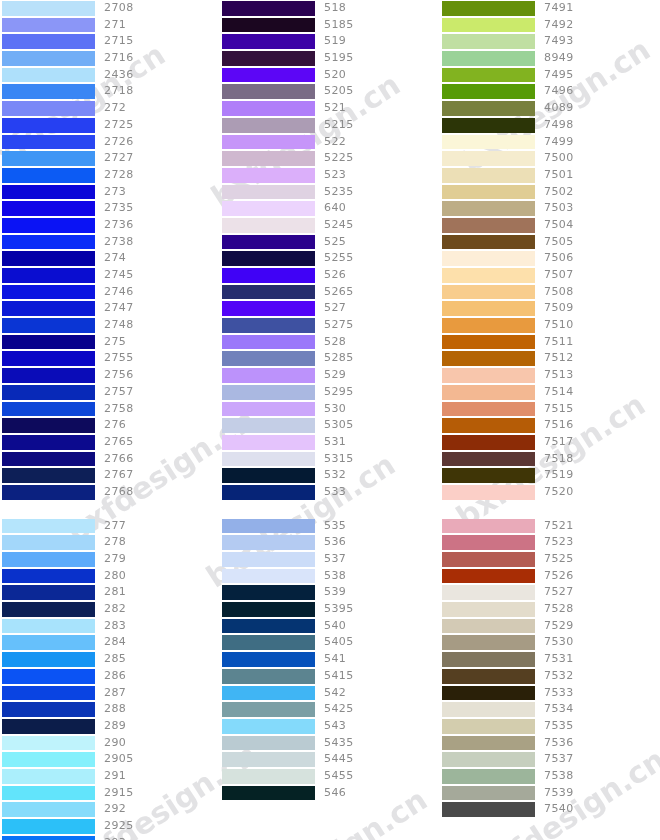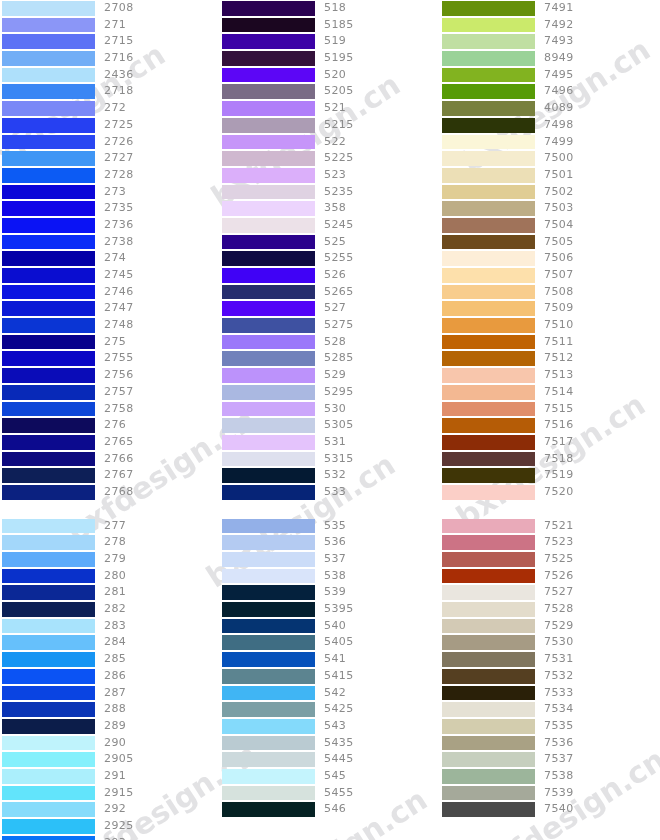--- a/index.html
+++ b/index.html
@@ -350,21 +350,21 @@
         <div class="swatch-row">
           <div class="swatch-chip" style="background: rgb(219, 175, 250);"></div>
           <div class="swatch-label">523</div>
         </div>
         <div class="swatch-row">
           <div class="swatch-chip" style="background: rgb(223, 210, 226);"></div>
           <div class="swatch-label">5235</div>
         </div>
         <div class="swatch-row">
           <div class="swatch-chip" style="background: rgb(236, 212, 253);"></div>
-          <div class="swatch-label">358</div>
+          <div class="swatch-label">640</div>
         </div>
         <div class="swatch-row">
           <div class="swatch-chip" style="background: rgb(236, 225, 232);"></div>
           <div class="swatch-label">5245</div>
         </div>
         <div class="swatch-row">
           <div class="swatch-chip" style="background: rgb(43, 1, 140);"></div>
           <div class="swatch-label">525</div>
         </div>
         <div class="swatch-row">
@@ -482,24 +482,20 @@
           <div class="swatch-chip" style="background: rgb(132, 218, 251);"></div>
           <div class="swatch-label">543</div>
         </div>
         <div class="swatch-row">
           <div class="swatch-chip" style="background: rgb(186, 203, 210);"></div>
           <div class="swatch-label">5435</div>
         </div>
         <div class="swatch-row">
           <div class="swatch-chip" style="background: rgb(204, 217, 220);"></div>
           <div class="swatch-label">5445</div>
-        </div>
-        <div class="swatch-row">
-          <div class="swatch-chip" style="background: rgb(196, 244, 253);"></div>
-          <div class="swatch-label">545</div>
         </div>
         <div class="swatch-row">
           <div class="swatch-chip" style="background: rgb(214, 226, 221);"></div>
           <div class="swatch-label">5455</div>
         </div>
         <div class="swatch-row">
           <div class="swatch-chip" style="background: rgb(5, 34, 36);"></div>
           <div class="swatch-label">546</div>
         </div>
       </div>

